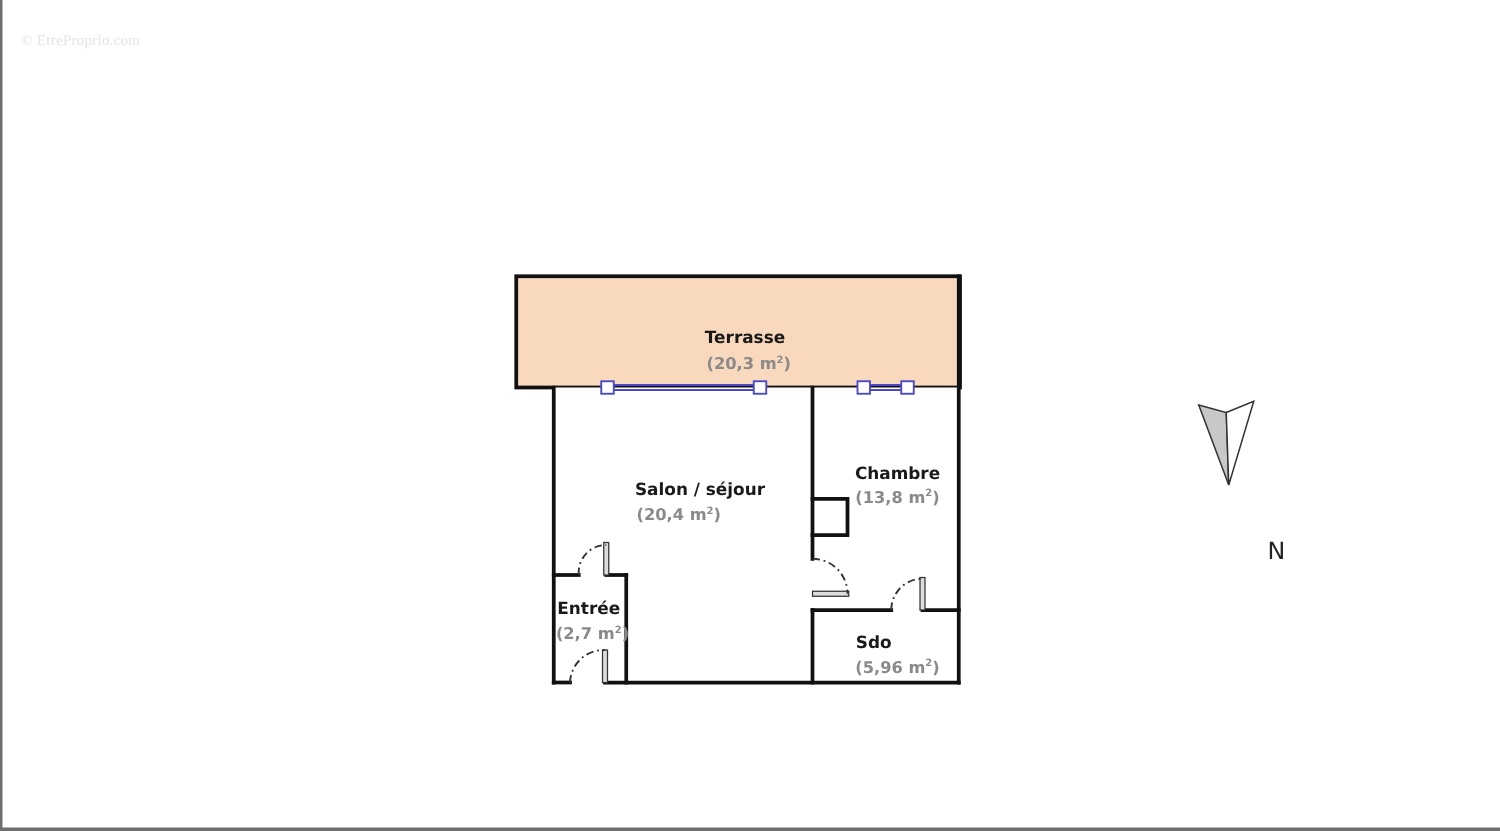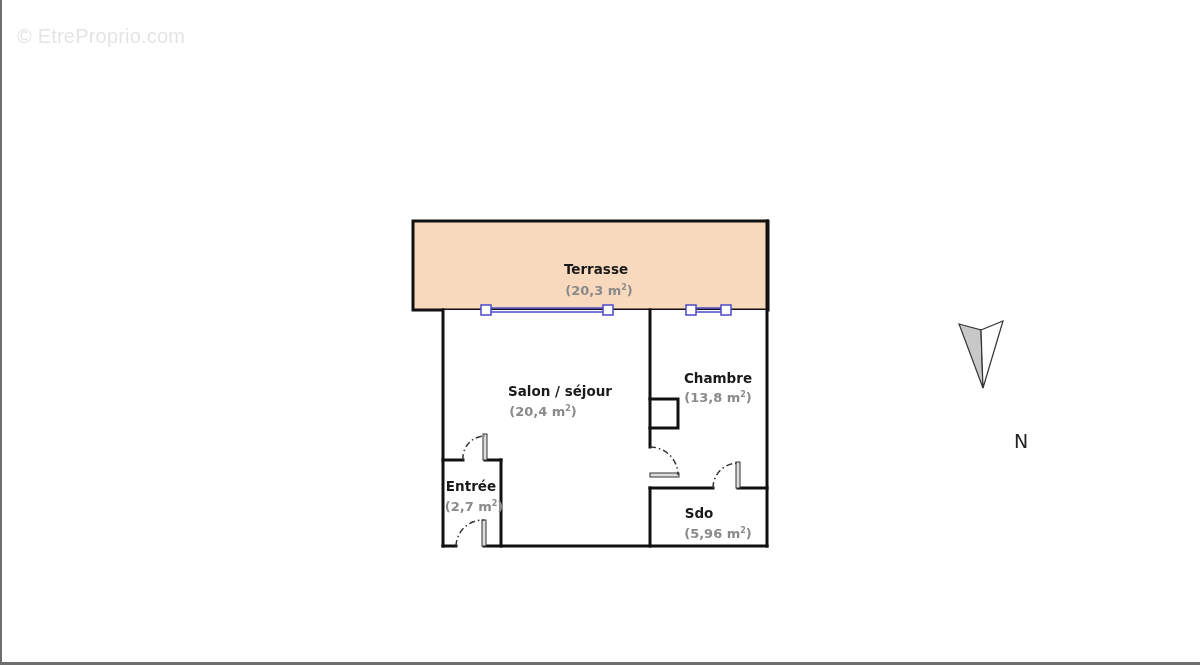--- a/index.html
+++ b/index.html
@@ -1,18 +1,18 @@
 <!DOCTYPE html>
 <html><head>
   <meta charset="utf-8">
   <style>
     html, body { margin: 0; padding: 0; background: #ffffff; }
     body { width: 1200px; height: 665px; position: relative; overflow: hidden; font-family: "DejaVu Sans", sans-serif; }
     .frame { position: absolute; left: 0; top: 0; width: 1200px; height: 665px; box-sizing: border-box; border-left: 2px solid #6e6e6e; border-bottom: 3px solid #6e6e6e; }
-    .watermark { position: absolute; left: 17px; top: 25px; font-size: 20px; color: #e4e4e4; letter-spacing: 0.2px; font-family: Liberation Sans, sans-serif; }
+    .watermark { position: absolute; left: 17px; top: 25px; font-size: 12px; color: #e4e4e4; letter-spacing: 0.2px; font-family: Liberation Serif, serif; }
     svg.plan { position: absolute; left: 0; top: 0; }
     .room-name { font-family: "DejaVu Sans", sans-serif; font-weight: bold; font-size: 13.5px; fill: #1a1a1a; }
     .room-area { font-family: "DejaVu Sans", sans-serif; font-weight: bold; font-size: 13px; fill: #8a8a8a; }
     .room-area tspan.sup { font-size: 8px; }
     .compass-label { position: absolute; left: 1014px; top: 430px; font-size: 19px; color: #222; font-family: "DejaVu Sans", sans-serif; }
   </style>
 </head>
 <body>
 
 <div class="frame"></div>

